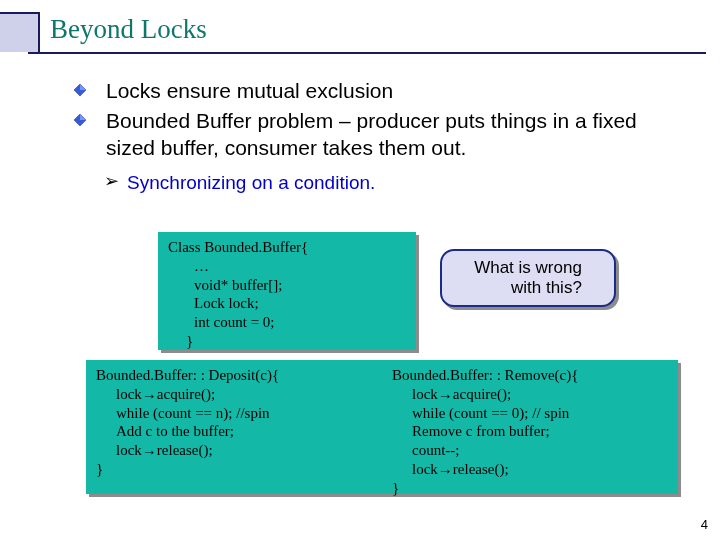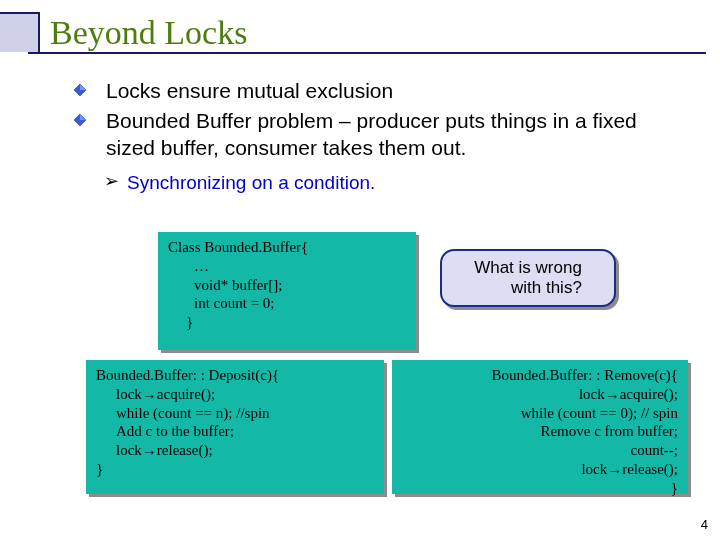--- a/index.html
+++ b/index.html
@@ -30,22 +30,22 @@
     top: 0;
     left: -28px;
     width: 40px;
     height: 40px;
     background: #cfd1ea;
     border-top: 2px solid #1a1a5e;
     border-right: 2px solid #1a1a5e;
     box-sizing: border-box;
   }
   .title-text {
-    font-size: 34px;
-    color: #4d7c0f;
+    font-size: 27px;
+    color: #0f766e;
     padding-left: 22px;
     padding-top: 2px;
     font-family: "Times New Roman", Times, serif;
   }
   .body {
     position: absolute;
     top: 78px;
     left: 74px;
     right: 30px;
   }
@@ -107,25 +107,24 @@
     width: 258px;
     height: 118px;
   }
   .code-box.left {
     left: 0;
     top: 128px;
     width: 298px;
     height: 134px;
   }
   .code-box.right {
-    left: 306px;
+    left: 296px;
     top: 128px;
     width: 296px;
     height: 134px;
-    text-align: right;
   }
   .ind1 { padding-left: 26px; display: block; }
   .ind2 { padding-left: 20px; display: block; }
   .callout {
     position: absolute;
     left: 440px;
     top: 249px;
     width: 176px;
     height: 58px;
     background: #ddddf3;
@@ -191,20 +190,21 @@
     </div>
 
   </div>
 
   <div class="code-area">
 
     <div class="code-box top">
       <span>Class Bounded.Buffer{</span>
       <span class="ind1">…</span>
       <span class="ind1">void* buffer[];</span>
+      <span class="ind1">Lock lock;</span>
       <span class="ind1">int count = 0;</span>
       <span style="padding-left:18px; display:block;">}</span>
     </div>
 
     <div class="code-box left">
       <span>Bounded.Buffer: : Deposit(c){</span>
       <span class="ind2">lock→acquire();</span>
       <span class="ind2">while (count == n); //spin</span>
       <span class="ind2">Add c to the buffer;</span>
       <span class="ind2">lock→release();</span>

